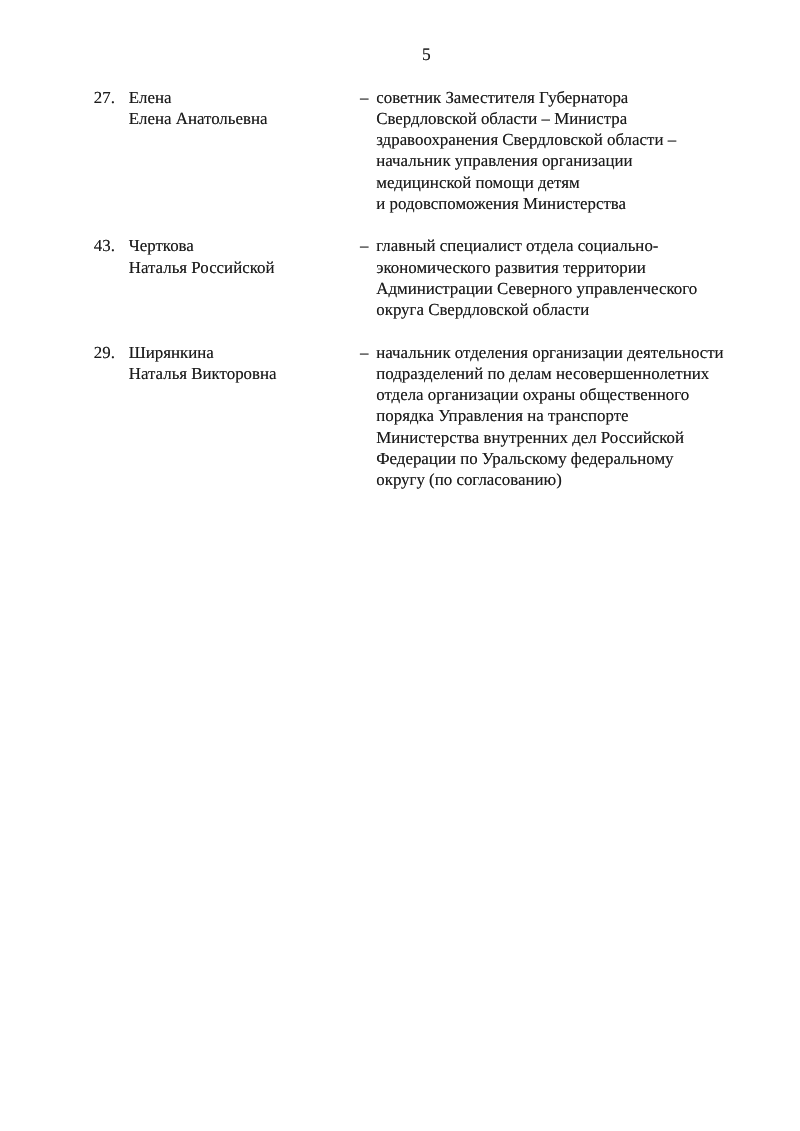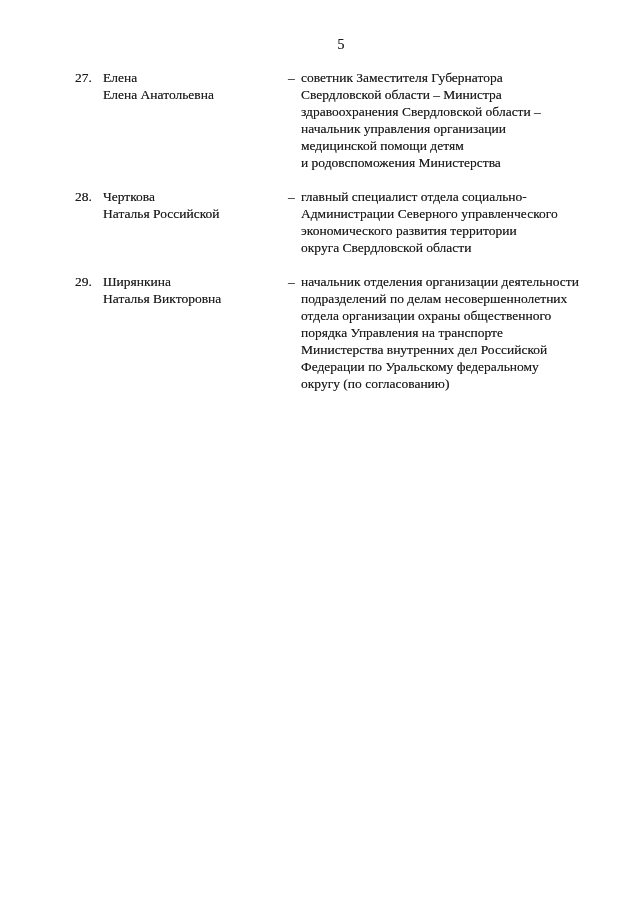--- a/index.html
+++ b/index.html
@@ -89,31 +89,31 @@
             <div class="line">Свердловской области – Министра</div>
             <div class="line">здравоохранения Свердловской области –</div>
             <div class="line">начальник управления организации</div>
             <div class="line">медицинской помощи детям</div>
             <div class="line">и родовспоможения Министерства</div>
           </div>
         </div>
       </div>
 
       <div class="entry">
-        <div class="entry-index">28.</div>
+        <div class="entry-index">43.</div>
         <div class="entry-name">
           <div class="line">Черткова</div>
           <div class="line">Наталья Российской</div>
         </div>
         <div class="entry-desc">
           <span class="entry-dash">–</span>
           <div class="desc-lines">
             <div class="line">главный специалист отдела социально-</div>
+            <div class="line">экономического развития территории</div>
             <div class="line">Администрации Северного управленческого</div>
-            <div class="line">экономического развития территории</div>
             <div class="line">округа Свердловской области</div>
           </div>
         </div>
       </div>
 
       <div class="entry">
         <div class="entry-index">29.</div>
         <div class="entry-name">
           <div class="line">Ширянкина</div>
           <div class="line">Наталья Викторовна</div>

